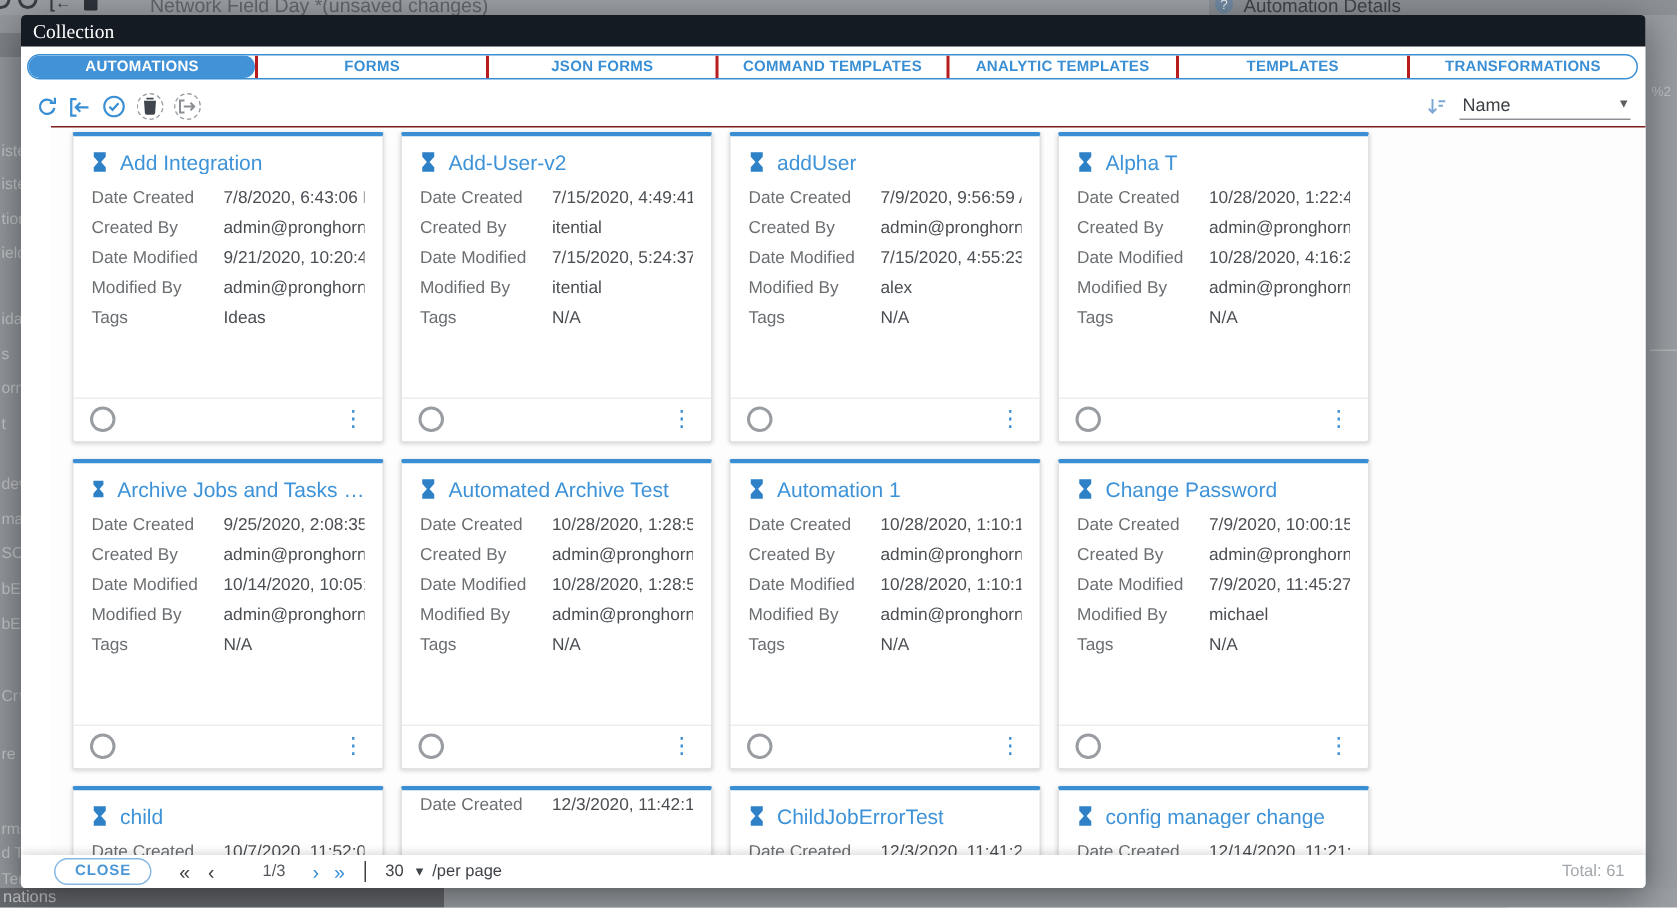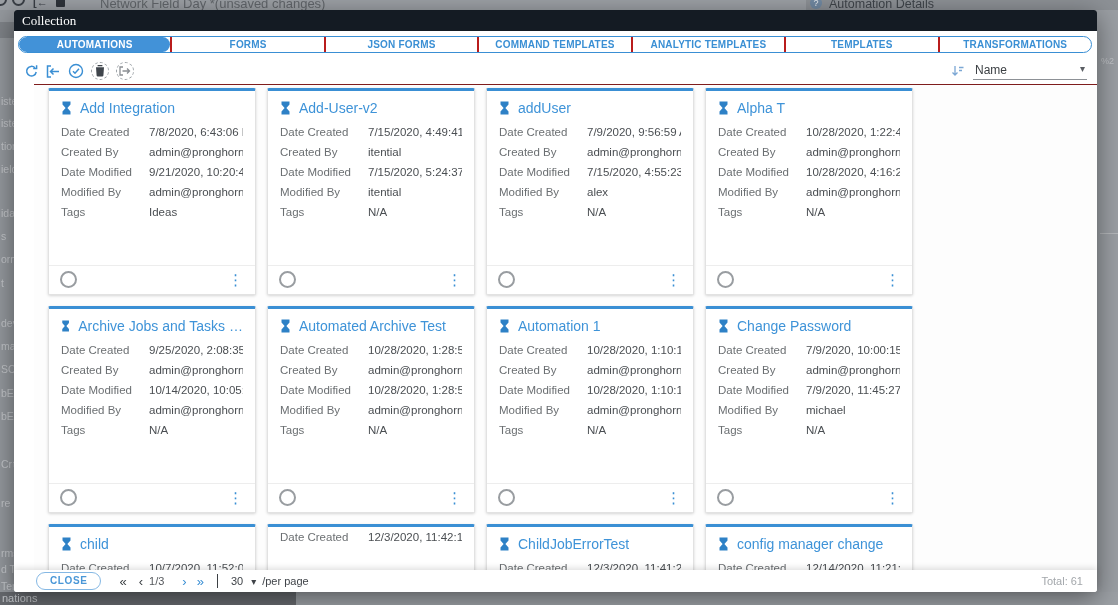--- a/index.html
+++ b/index.html
@@ -81,21 +81,21 @@
 
   .modal-footer { position:absolute; left:0; right:0; bottom:0; height:22px; background:#fff; z-index:5;
                   box-shadow:0 -2px 6px rgba(0,0,0,0.13); border-radius:0 0 3px 3px;
                   display:flex; align-items:center; padding:0 14px 0 22px; font-size:11px; color:#4a4e52; }
   .close-btn { border:1px solid #85b8e4; color:#4a97d7; border-radius:10px; font-size:10px; font-weight:bold;
                letter-spacing:0.6px; padding:2px 13px 3px; background:#fff; cursor:pointer;
                font-family:"Liberation Sans", sans-serif; }
   .pg { cursor:pointer; font-size:13px; line-height:13px; }
   .pg-first { margin-left:18px; color:#3c4044; } .pg-first::before { content:"\00AB"; }
   .pg-prev  { margin-left:12px; color:#3c4044; } .pg-prev::before  { content:"\2039"; }
-  .pg-label { margin-left:6px; color:#55585c; }
+  .pg-label { margin-left:32px; color:#55585c; }
   .pg-next  { margin-left:18px; color:#3a8fd4; } .pg-next::before  { content:"\203A"; }
   .pg-last  { margin-left:10px; color:#3a8fd4; } .pg-last::before  { content:"\00BB"; }
   .pg-divider { margin-left:13px; width:1px; height:14px; background:#3c4044; }
   .pp-value { margin-left:13px; color:#3f4348; }
   .pp-caret { margin-left:8px; color:#3f4348; font-size:10px; cursor:pointer; }
   .pp-suffix { margin-left:6px; color:#3f4348; }
   .footer-spacer { flex:1; }
   .total-label { color:#a3a7ab; }
 
   svg { display:block; }

